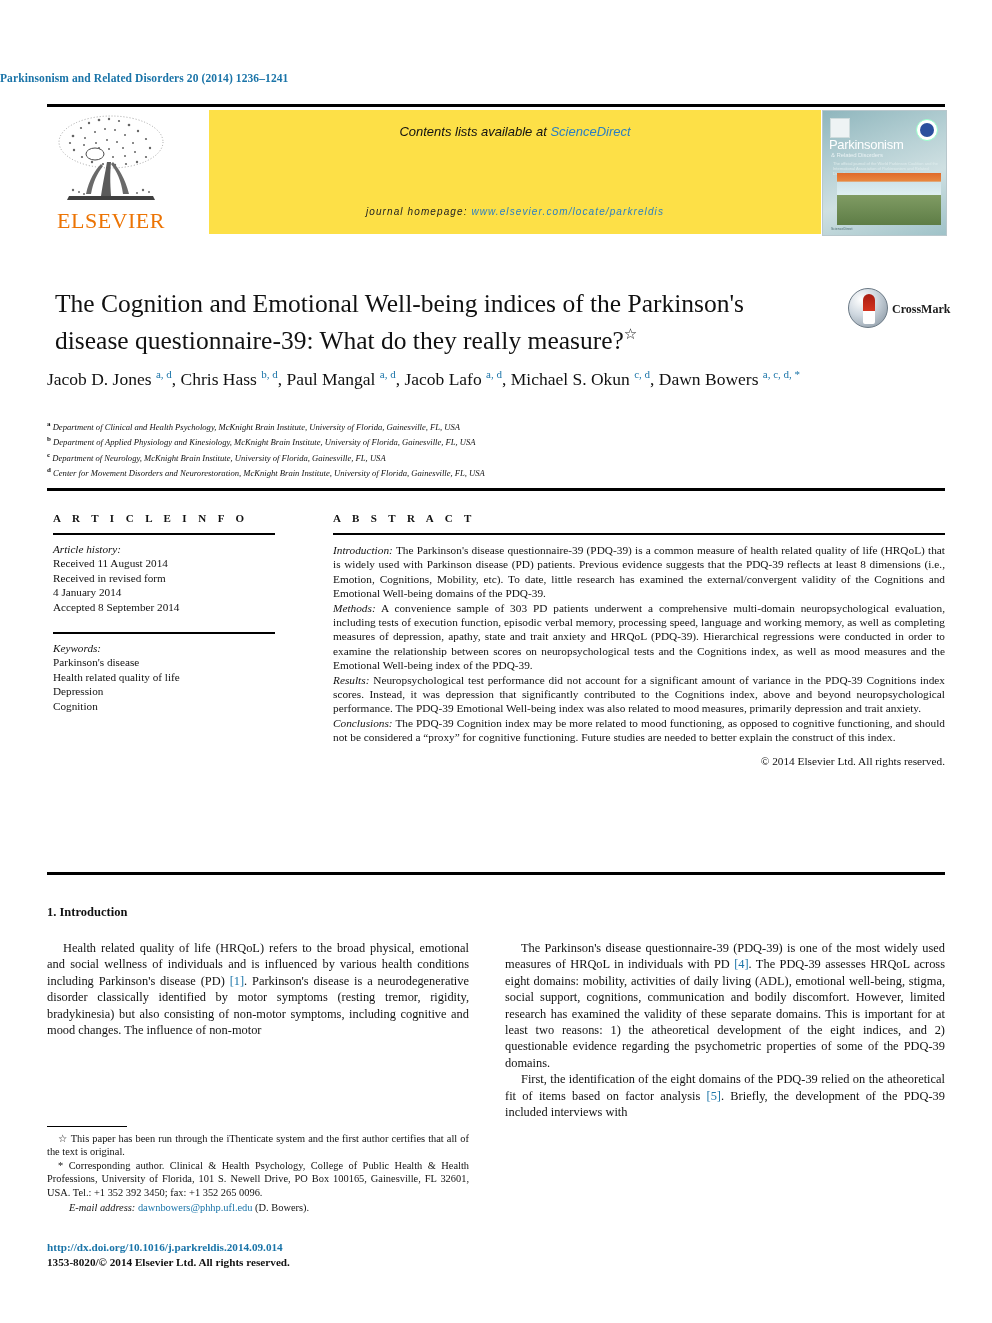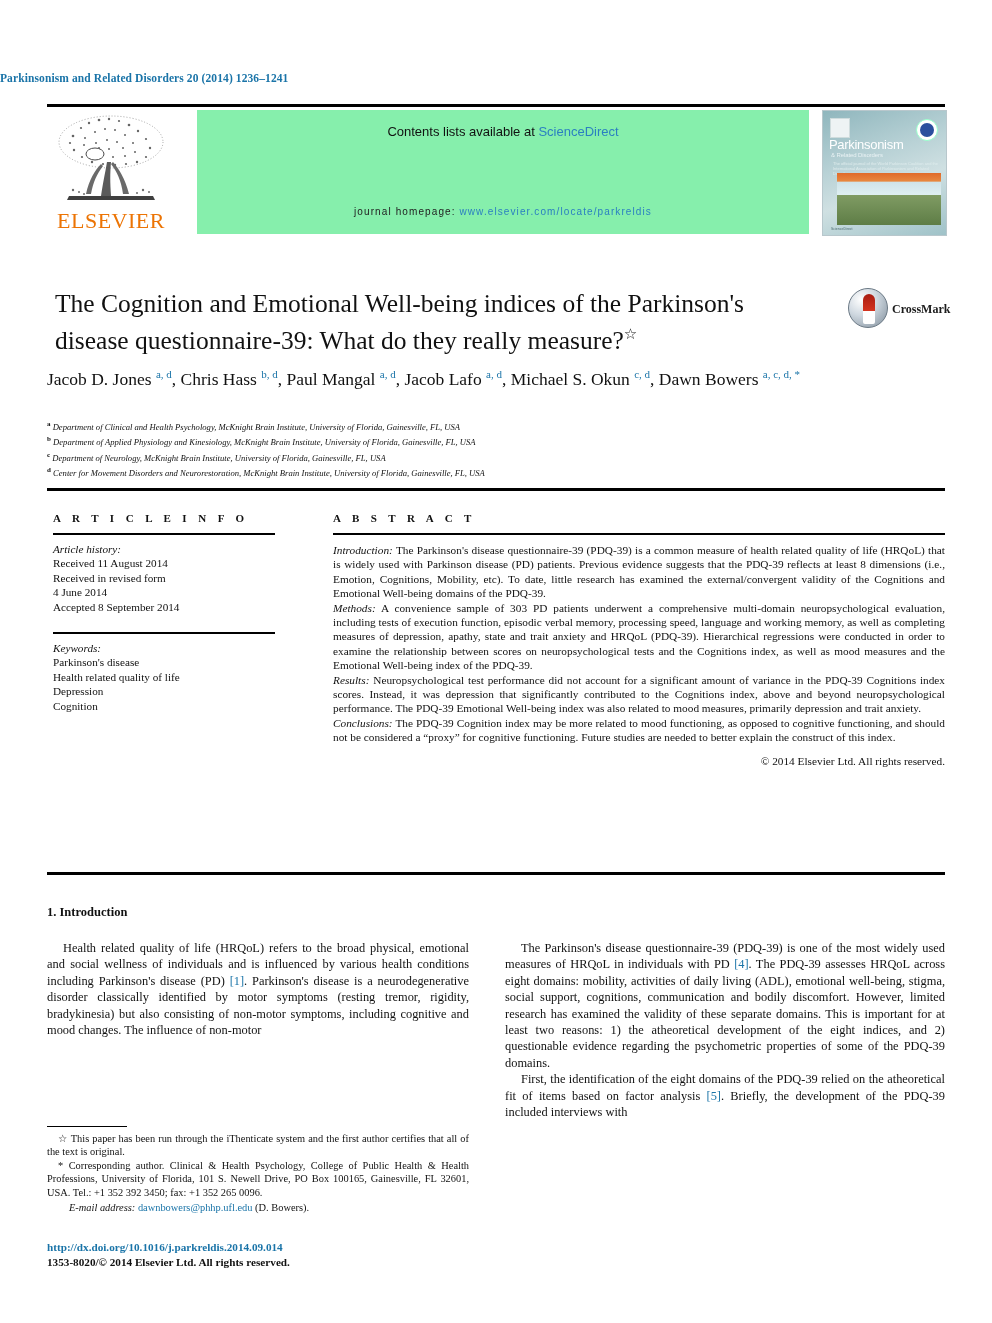--- a/index.html
+++ b/index.html
@@ -59,23 +59,24 @@
     width: 124px;
     text-align: center;
     font-family: "Liberation Serif", serif;
     font-size: 22px;
     font-weight: normal;
     letter-spacing: 0.5px;
     color: #ec7404;
   }
   .banner {
     position: absolute;
-    left: 150px; top: 0px;
+    left: 162px; top: 0px;
     width: 612px; height: 124px;
-    background: #86efac;
+    background: #fde047;
+    font-style: italic;
   }
   .banner-line1 {
     position: absolute;
     top: 14px; left: 0; width: 612px;
     text-align: center;
     font-family: "Liberation Sans", sans-serif;
     font-size: 13px;
     color: #111;
   }
   .banner-line1 .sd { color: #2b7fc1; }
@@ -443,21 +444,21 @@
   <div class="rule-abs-top"></div>
   <div class="rule-abs-bottom"></div>
 
   <div class="info-col">
     <div class="sec-head">A R T I C L E  I N F O</div>
     <div class="thin-rule"></div>
     <div class="info-block">
       <div class="lead">Article history:</div>
       <div>Received 11 August 2014</div>
       <div>Received in revised form</div>
-      <div>4 June 2014</div>
+      <div>4 January 2014</div>
       <div>Accepted 8 September 2014</div>
     </div>
     <div class="thin-rule" style="margin-top:18px"></div>
     <div class="info-block">
       <div class="lead">Keywords:</div>
       <div>Parkinson's disease</div>
       <div>Health related quality of life</div>
       <div>Depression</div>
       <div>Cognition</div>
     </div>

